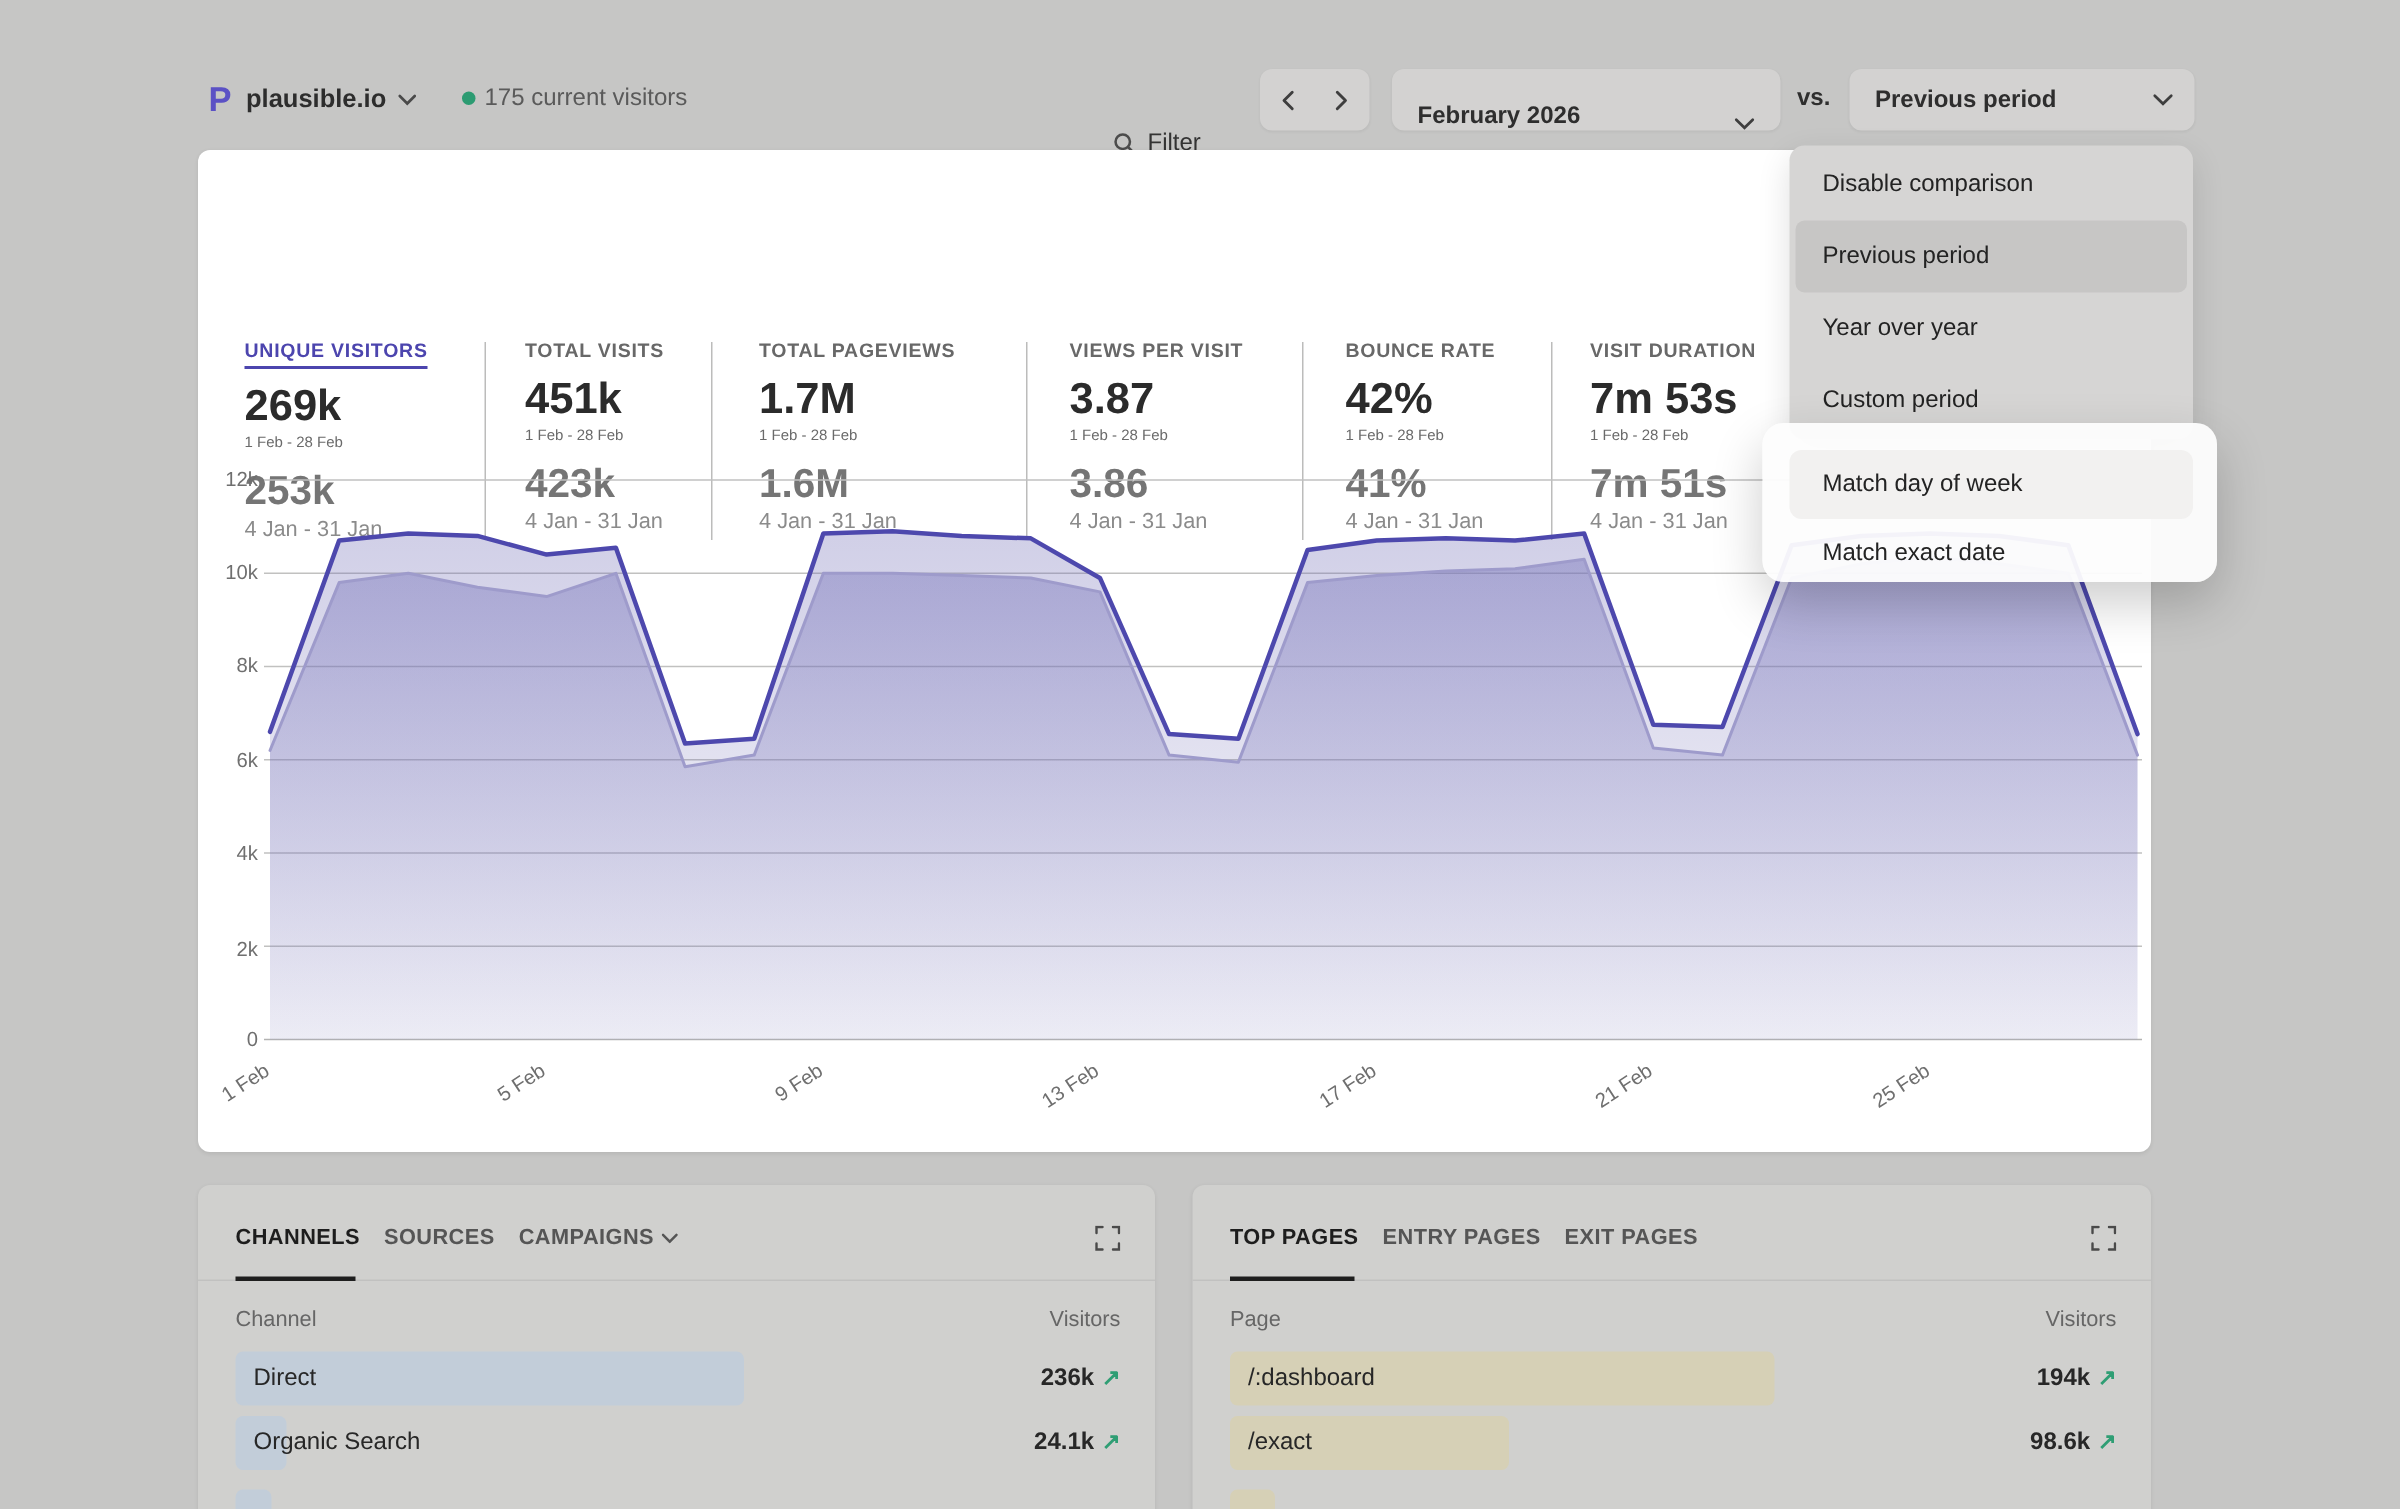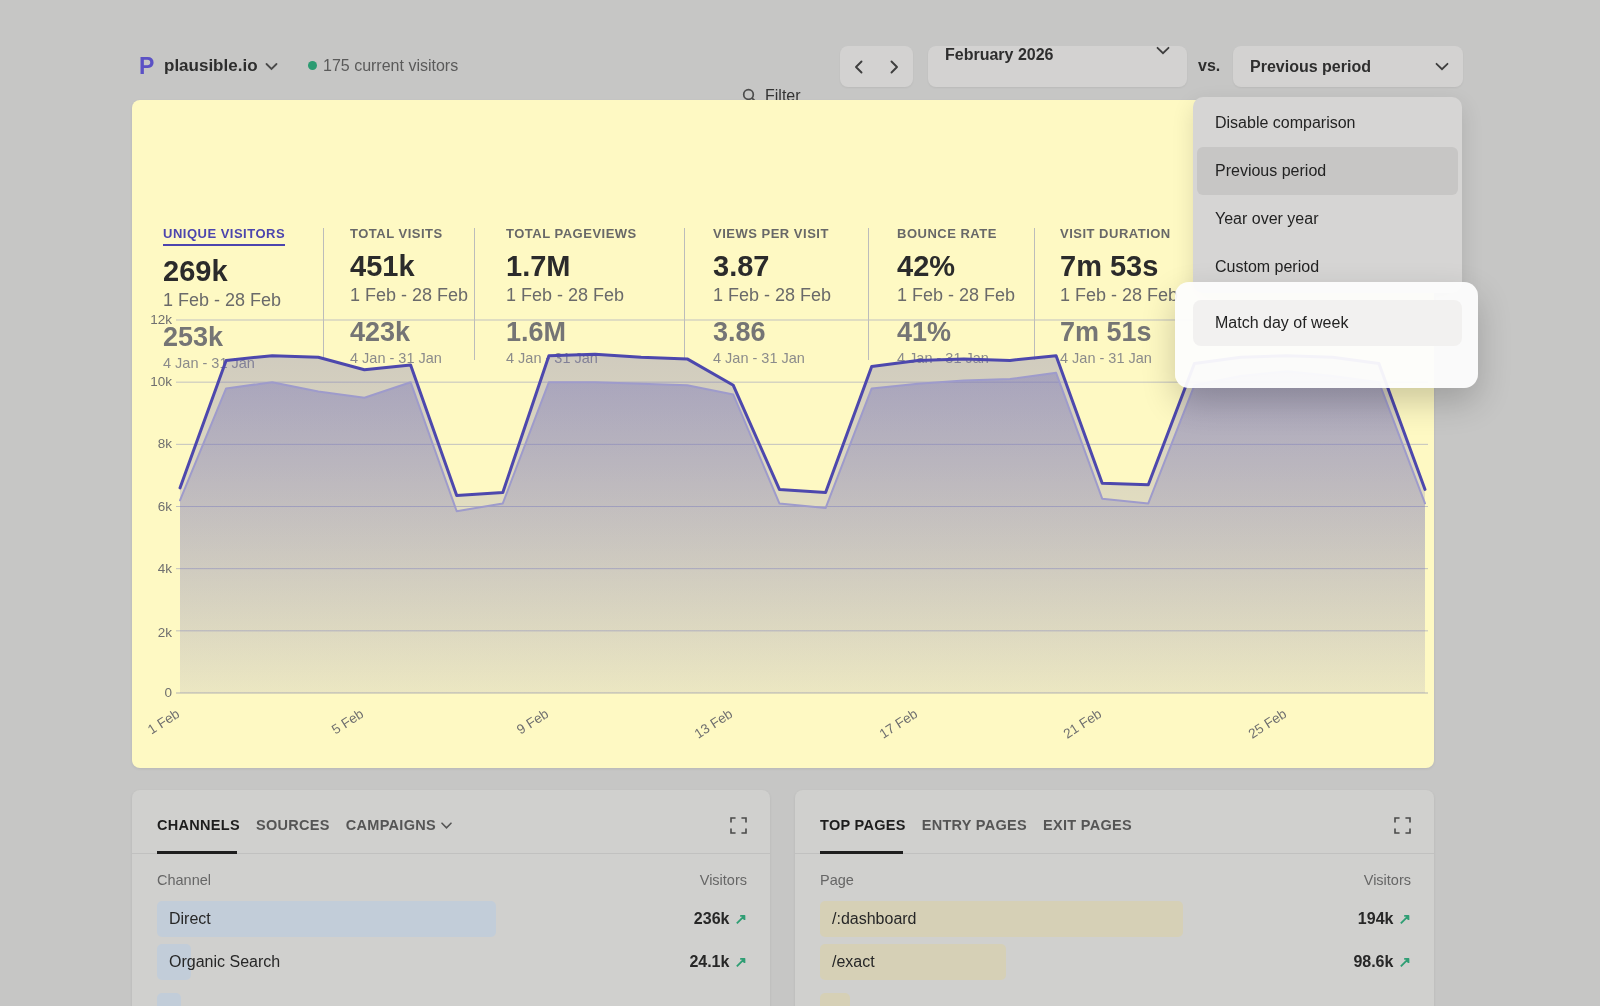--- a/index.html
+++ b/index.html
@@ -9,33 +9,33 @@
 
   
   .logo-mark { left:139px; top:53px; font-size:23px; font-weight:800; color:#5b51c5; }
   .site-name { left:164px; top:56px; font-size:17px; font-weight:700; color:#2d2d2d; }
   .live-dot  { left:308px; top:61px; width:9px; height:9px; border-radius:50%; background:#2c9b72; }
   .live-text { left:323px; top:57px; font-size:16px; color:#5a5a5a; }
   .filter-btn{ left:742px; top:55px; display:flex; align-items:center; gap:7px; font-size:16px; color:#333; cursor:pointer;margin-top:32px; }
   .pill { background:#d3d2d1; border-radius:8px; box-shadow:0 1px 2px rgba(0,0,0,0.06); }
   .arrow-group { left:840px; top:46px; width:73px; height:41px; display:flex; }
   .arrow-group > div { flex:1; display:flex; align-items:center; justify-content:center; cursor:pointer; }
-  .month-select { left:928px; top:46px; width:259px; height:41px; display:flex; align-items:flex-start; justify-content:space-between; padding:0 17px; cursor:pointer; }
+  .month-select { left:928px; top:46px; width:259px; height:41px; display:flex; align-items:flex-end; justify-content:space-between; padding:0 17px; cursor:pointer; }
   .month-select .lbl { font-size:16px; font-weight:600; color:#2e2e2e; }
   .vs-label { left:1198px; top:57px; font-size:16px; font-weight:600; color:#2e2e2e; }
   .cmp-select { left:1233px; top:46px; width:230px; height:41px; display:flex; align-items:center; justify-content:space-between; padding:0 14px 0 17px; cursor:pointer; }
   .cmp-select .lbl { font-size:16px; font-weight:600; color:#2e2e2e; }
 
   
-  .main-card { left:132px; top:100px; width:1302px; height:668px; background:#fef9c3; border-radius:8px; box-shadow:0 1px 3px rgba(0,0,0,0.08); }
+  .main-card { left:132px; top:100px; width:1302px; height:668px; background:#ffffff; border-radius:8px; box-shadow:0 1px 3px rgba(0,0,0,0.08); }
   .stat-col { position:absolute; top:126px; }
   .stat-label { font-size:13px; font-weight:700; letter-spacing:0.5px; color:#686868; white-space:nowrap; }
   .stat-col.active .stat-label { color:#4c45ae; border-bottom:2px solid #4c45ae; padding-bottom:3px; }
   .stat-value { margin-top:9px; font-size:29px; font-weight:700; color:#2b2b2b; }
-  .stat-period { margin-top:2px; font-size:18px; color:#6a6a6a; }
+  .stat-period { margin-top:2px; font-size:10px; color:#6a6a6a; }
   .stat-prev { margin-top:11px; font-size:27px; font-weight:700; color:#757575; }
   .stat-prev-period { margin-top:2px; font-size:14.5px; color:#8b8b8b; }
   .stat-divider { position:absolute; top:128px; width:1px; height:132px; background:#bcbcbb; }
 
   .ytick { position:absolute; width:56px; text-align:right; font-size:13.5px; color:#6f6f6f; }
   .xtick { position:absolute; width:62px; text-align:right; font-size:13.5px; color:#6f6f6f; transform:rotate(-33deg); transform-origin:100% 0; }
 
   
   .cmp-menu { left:1193px; top:97px; width:269px; background:#d6d5d4; border-radius:10px; box-shadow:0 8px 22px rgba(0,0,0,0.12); padding:2px 0; z-index:40; }
   .cmp-menu .item { height:48px; line-height:48px; padding-left:22px; font-size:16px; color:#232323; cursor:pointer; }
@@ -220,20 +220,21 @@
 
 <div class="abs cmp-menu">
   <div class="item">Disable comparison</div>
   <div class="item hl">Previous period</div>
   <div class="item">Year over year</div>
   <div class="item">Custom period</div>
 </div>
 
 <div class="abs spotlight">
   <div class="item hl">Match day of week</div>
+  <div class="item">Match exact date</div>
 </div>
 
 <div class="abs panel left">
   <div class="tabs">
     <span class="tab active">CHANNELS</span>
     <span class="tab">SOURCES</span>
     <span class="tab">
       <span>CAMPAIGNS</span>
       <svg class="icon" width="11" height="7" viewBox="0 0 11 7">
           <path d="M1 1.2 L5.5 5.8 L10 1.2" fill="none" stroke="#555" stroke-width="1.6" stroke-linecap="round"></path>

